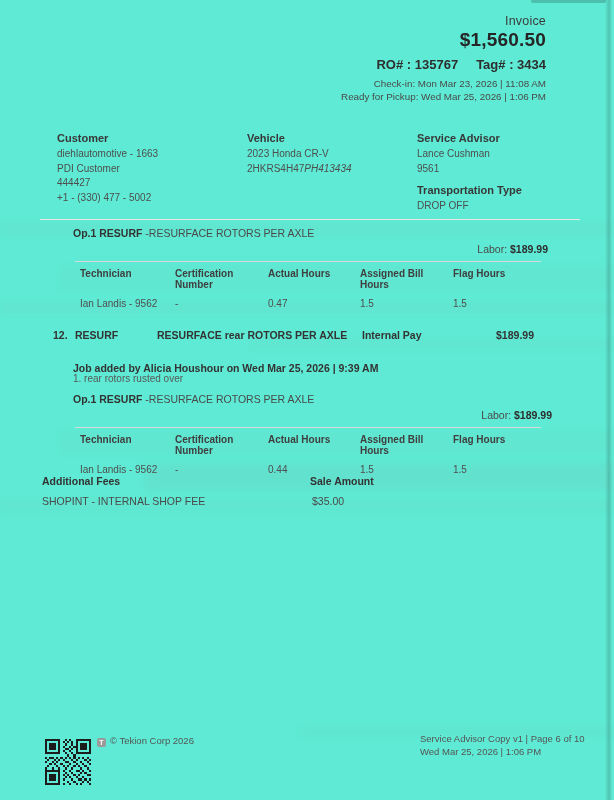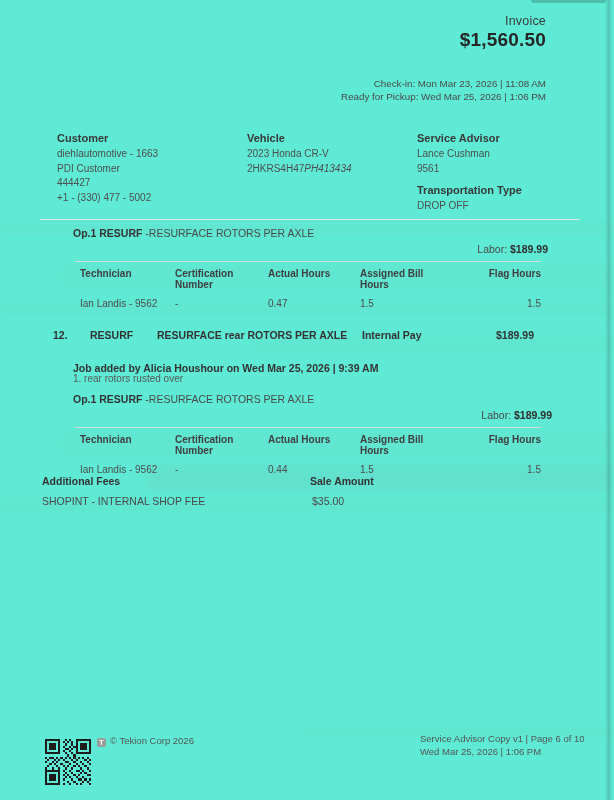--- a/index.html
+++ b/index.html
@@ -37,21 +37,21 @@
 
   
   .ltable{position:absolute;left:75px;width:466px;border-top:1px solid #d9d9d9;}
   .lrow{display:flex;font-size:10px;}
   .lrow.header{padding-top:6px;font-weight:700;color:#3f3f3f;}
   .lrow.data{padding-top:8px;padding-bottom:6px;color:#4e4e4e;}
   .lc1{width:100px;padding-left:5px;box-sizing:border-box;}
   .lc2{width:93px;}
   .lc3{width:92px;}
   .lc4{width:93px;}
-  .lc5{flex:1;text-align:right;}
+  .lc5{flex:1;}
 
   
   .job-row{font-size:10.5px;font-weight:700;color:#333;}
   .job-note{font-size:10.5px;font-weight:700;color:#333;}
   .job-concern{font-size:10px;color:#585858;}
 
   
   .fees-heading{font-size:10.5px;font-weight:700;color:#333;}
   .fees-text{font-size:10.5px;color:#4a4a4a;}
 
@@ -71,20 +71,23 @@
   <div class="scan-band" style="top:266px;left:60px;width:554px;height:24px;opacity:.04;"></div>
   <div class="scan-band" style="top:302px;left:0;width:614px;height:13px;opacity:.045;"></div>
   <div class="scan-band" style="top:339px;left:250px;width:364px;height:11px;opacity:.04;"></div>
   <div class="scan-band" style="top:432px;left:60px;width:554px;height:22px;opacity:.04;"></div>
   <div class="scan-band" style="top:463px;left:145px;width:469px;height:28px;opacity:.08;"></div>
   <div class="scan-band" style="top:499px;left:0;width:614px;height:13px;opacity:.045;"></div>
   <div class="scan-band" style="top:727px;left:300px;width:314px;height:9px;opacity:.04;"></div>
 
   <div class="abs right-align inv-title" style="top:14px;right:68px;width:300px;">Invoice</div>
   <div class="abs right-align inv-total" style="top:29px;right:68px;width:300px;">$1,560.50</div>
+  <div class="abs right-align inv-ro" style="top:57px;right:68px;width:350px;">
+    <span>RO# : 135767</span><span class="tag">Tag# : 3434</span>
+  </div>
   <div class="abs right-align inv-dates" style="top:77px;right:68px;width:350px;">
     <div>Check-in: Mon Mar 23, 2026 | 11:08 AM</div>
     <div>Ready for Pickup: Wed Mar 25, 2026 | 1:06 PM</div>
   </div>
 
   <div class="abs" style="top:132px;left:57px;width:175px;">
     <div class="col-heading">Customer</div>
     <div class="info-line">diehlautomotive - 1663</div>
     <div class="info-line">PDI Customer</div>
     <div class="info-line">444427</div>
@@ -126,21 +129,21 @@
       <div class="lc1">Ian Landis - 9562</div>
       <div class="lc2">-</div>
       <div class="lc3">0.47</div>
       <div class="lc4">1.5</div>
       <div class="lc5">1.5</div>
     </div>
   </div>
 
   <div class="abs job-row" style="top:329px;left:0;width:592px;height:14px;">
     <span class="abs" style="left:53px;">12.</span>
-    <span class="abs" style="left:90px;">RESURF</span>
+    <span class="abs" style="left:75px;">RESURF</span>
     <span class="abs" style="left:157px;">RESURFACE rear ROTORS PER AXLE</span>
     <span class="abs" style="left:362px;">Internal Pay</span>
     <span class="abs right-align" style="right:58px;width:120px;">$189.99</span>
   </div>
 
   <div class="abs job-note" style="top:362px;left:73px;">Job added by Alicia Houshour on Wed Mar 25, 2026 | 9:39 AM</div>
   <div class="abs job-concern" style="top:373px;left:73px;">1. rear rotors rusted over</div>
 
   <div class="abs op-line" style="top:393px;left:73px;">
     <b>Op.1 RESURF</b><span> -RESURFACE ROTORS PER AXLE</span>

